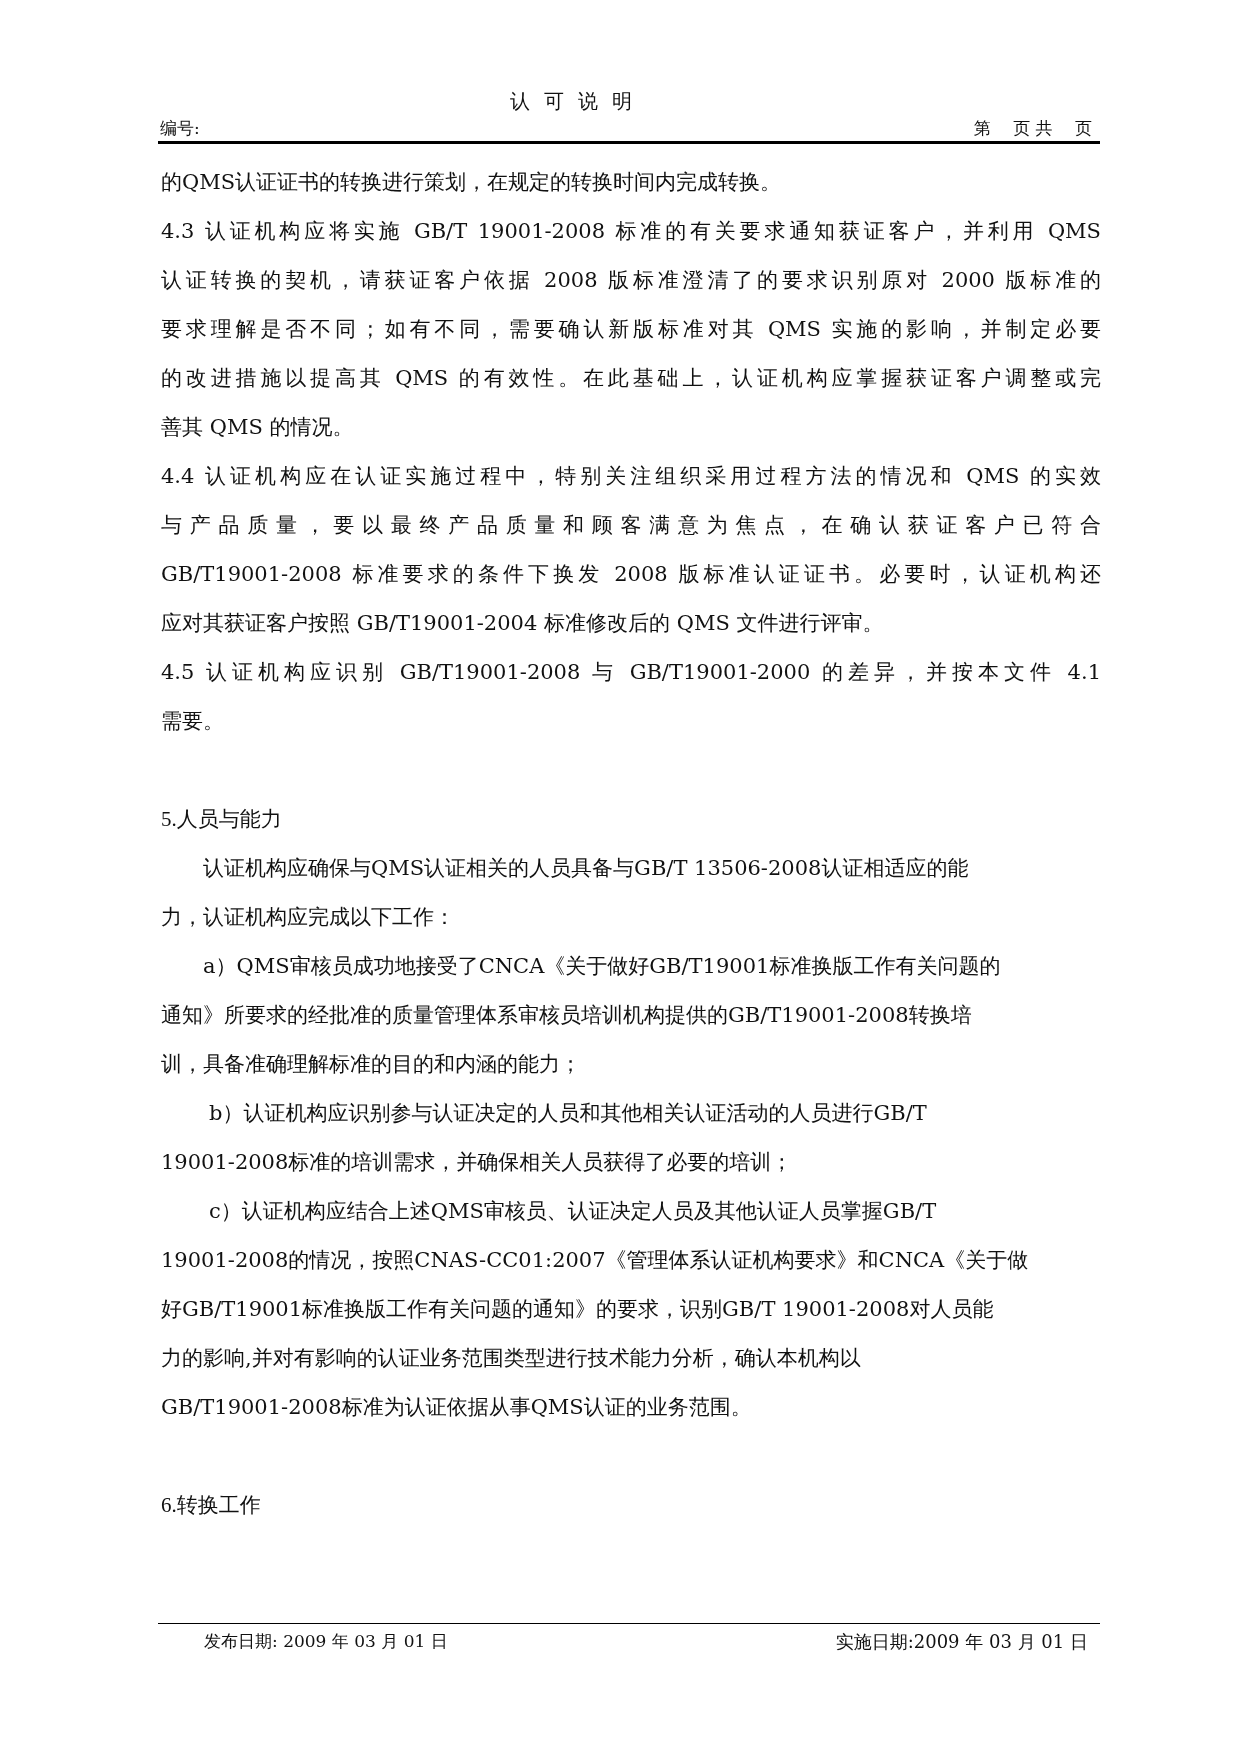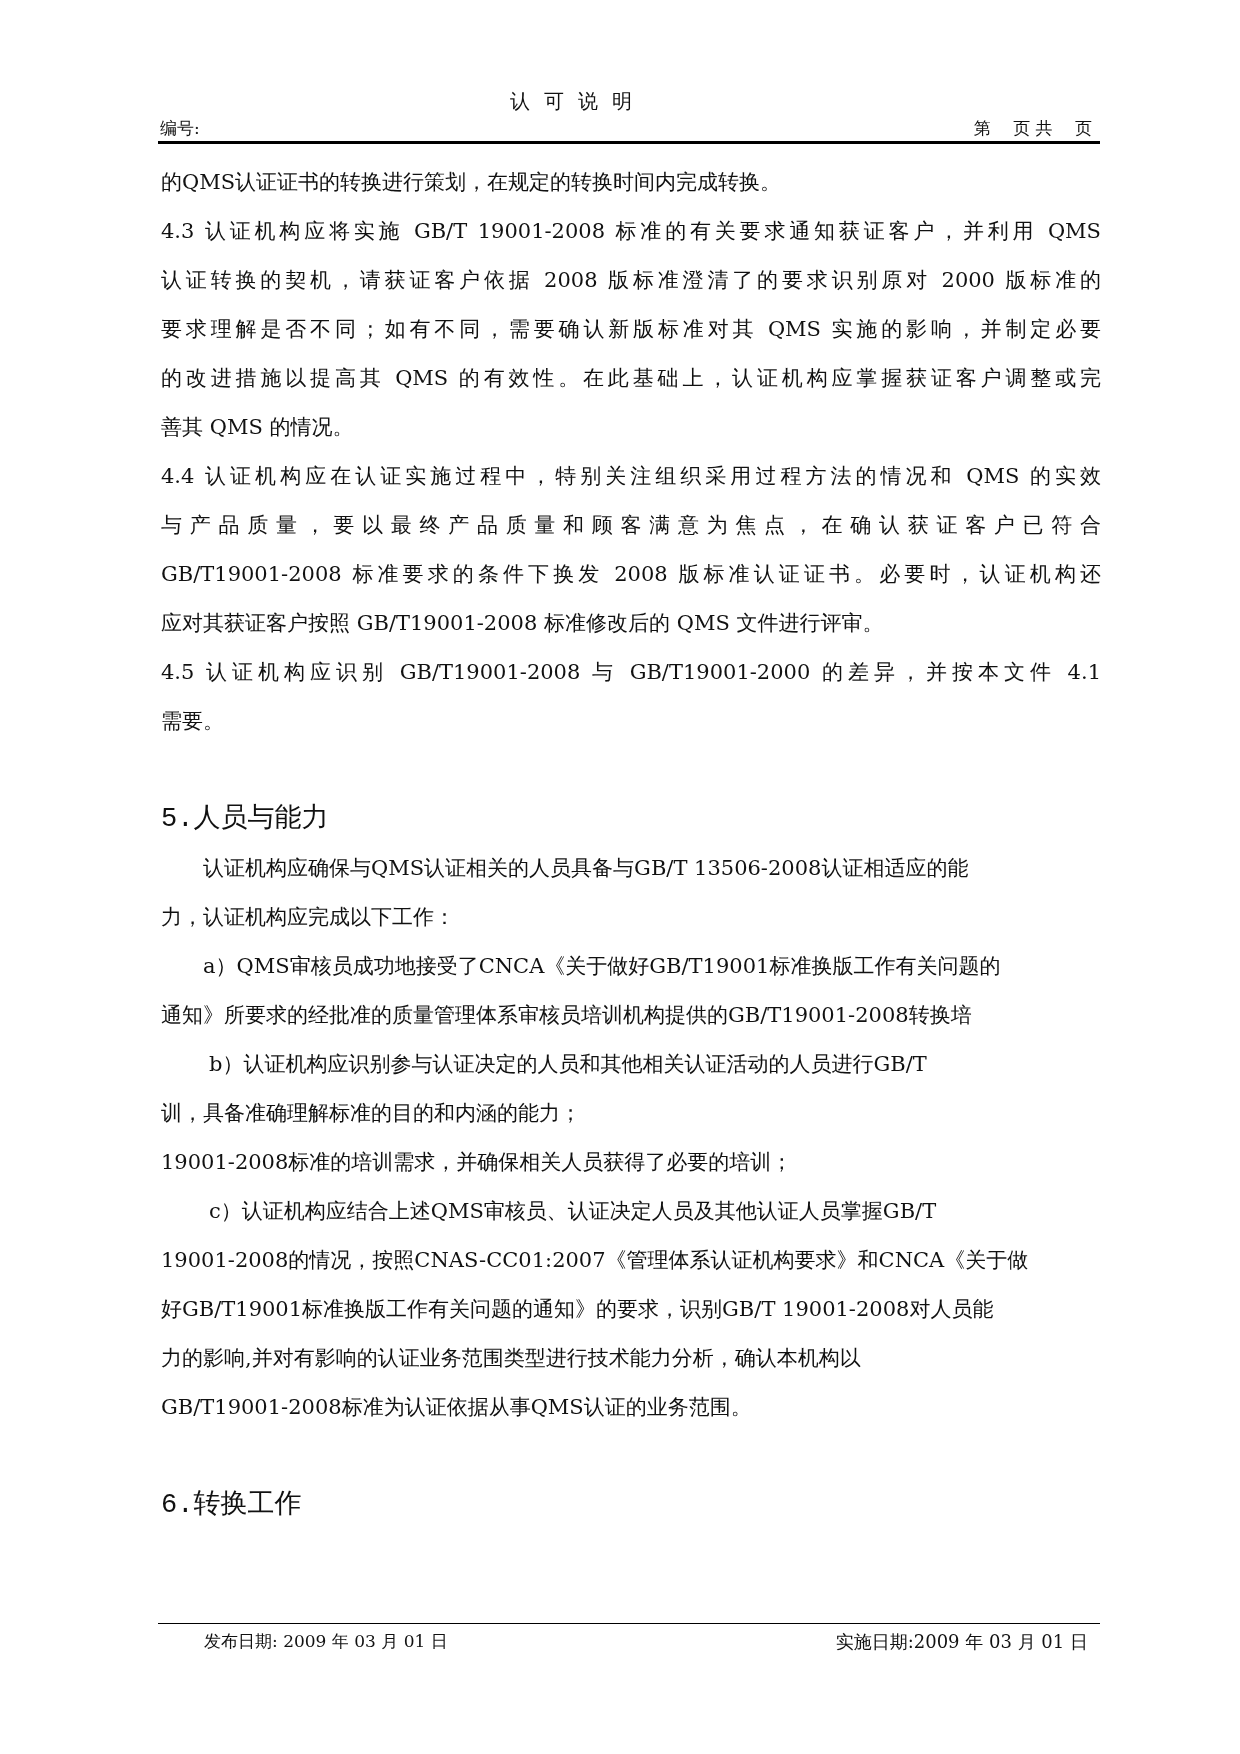--- a/index.html
+++ b/index.html
@@ -63,22 +63,22 @@
     .line.justify {
       text-align: justify;
       text-align-last: justify;
     }
     .blank {
       height: 49px;
     }
     .section-heading {
       height: 49px;
       line-height: 49px;
-      font-size: 27px;
-      font-family: Liberation Mono, monospace;
+      font-size: 21px;
+      font-family: Liberation Serif, serif;
     }
     .indent1 { padding-left: 42px; }
     .indent2 { padding-left: 48px; }
     .footer-rule {
       position: absolute;
       top: 1623px;
       left: 158px;
       width: 942px;
       height: 1px;
       background: #000000;
@@ -108,35 +108,35 @@
 <div class="content">
   <div class="line">的QMS认证证书的转换进行策划，在规定的转换时间内完成转换。</div>
   <div class="line justify">4.3 认证机构应将实施 GB/T 19001-2008 标准的有关要求通知获证客户，并利用 QMS</div>
   <div class="line justify">认证转换的契机，请获证客户依据 2008 版标准澄清了的要求识别原对 2000 版标准的</div>
   <div class="line justify">要求理解是否不同；如有不同，需要确认新版标准对其 QMS 实施的影响，并制定必要</div>
   <div class="line justify">的改进措施以提高其 QMS 的有效性。在此基础上，认证机构应掌握获证客户调整或完</div>
   <div class="line">善其 QMS 的情况。</div>
   <div class="line justify">4.4 认证机构应在认证实施过程中，特别关注组织采用过程方法的情况和 QMS 的实效</div>
   <div class="line justify">与产品质量，要以最终产品质量和顾客满意为焦点，在确认获证客户已符合</div>
   <div class="line justify">GB/T19001-2008 标准要求的条件下换发 2008 版标准认证证书。必要时，认证机构还</div>
-  <div class="line">应对其获证客户按照 GB/T19001-2008 标准修改后的 QMS 文件进行评审。</div>
+  <div class="line">应对其获证客户按照 GB/T19001-2004 标准修改后的 QMS 文件进行评审。</div>
   <div class="line justify">4.5 认证机构应识别 GB/T19001-2008 与 GB/T19001-2000 的差异，并按本文件 4.1</div>
   <div class="line">需要。</div>
 
   <div class="blank"></div>
 
   <div class="section-heading">5.人员与能力</div>
   <div class="line indent1">认证机构应确保与QMS认证相关的人员具备与GB/T 13506-2008认证相适应的能</div>
   <div class="line">力，认证机构应完成以下工作：</div>
 
   <div class="line indent1">a）QMS审核员成功地接受了CNCA《关于做好GB/T19001标准换版工作有关问题的</div>
   <div class="line">通知》所要求的经批准的质量管理体系审核员培训机构提供的GB/T19001-2008转换培</div>
+  <div class="line">训，具备准确理解标准的目的和内涵的能力；</div>
+
   <div class="line indent2">b）认证机构应识别参与认证决定的人员和其他相关认证活动的人员进行GB/T</div>
-
-  <div class="line">训，具备准确理解标准的目的和内涵的能力；</div>
   <div class="line">19001-2008标准的培训需求，并确保相关人员获得了必要的培训；</div>
 
   <div class="line indent2">c）认证机构应结合上述QMS审核员、认证决定人员及其他认证人员掌握GB/T</div>
   <div class="line">19001-2008的情况，按照CNAS-CC01:2007《管理体系认证机构要求》和CNCA《关于做</div>
   <div class="line">好GB/T19001标准换版工作有关问题的通知》的要求，识别GB/T 19001-2008对人员能</div>
   <div class="line">力的影响,并对有影响的认证业务范围类型进行技术能力分析，确认本机构以</div>
   <div class="line">GB/T19001-2008标准为认证依据从事QMS认证的业务范围。</div>
 
   <div class="blank"></div>
 

